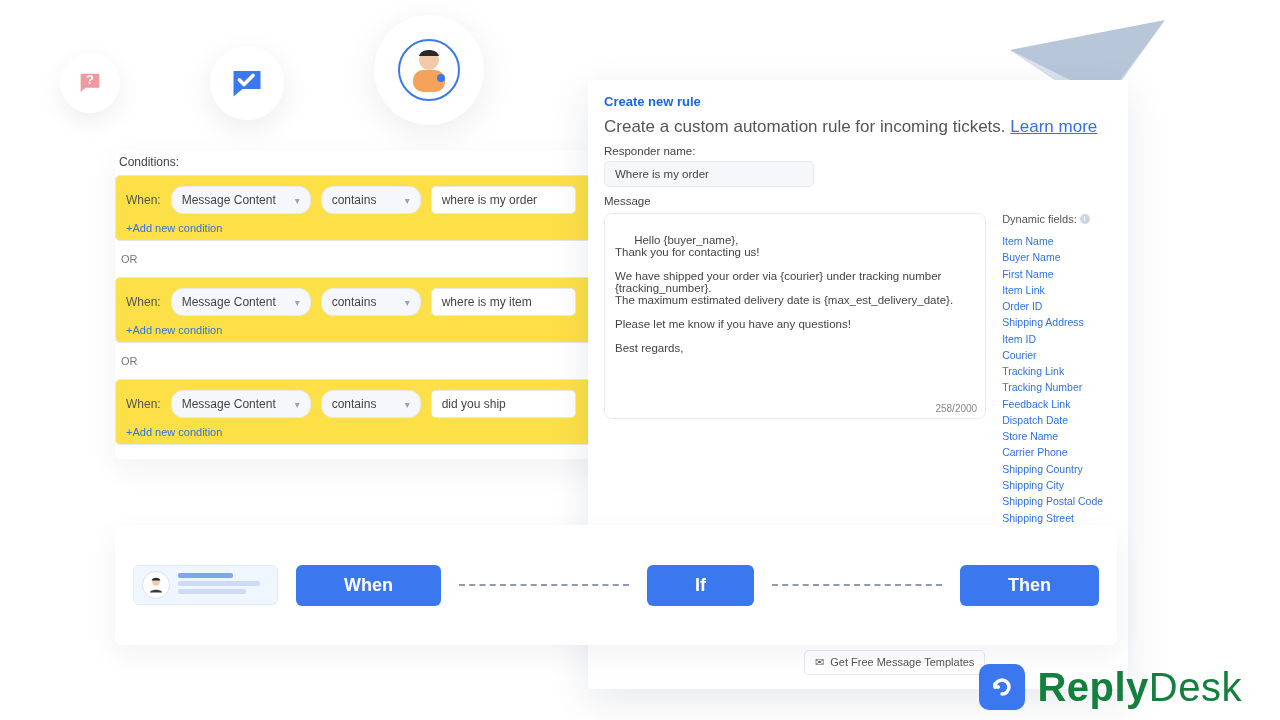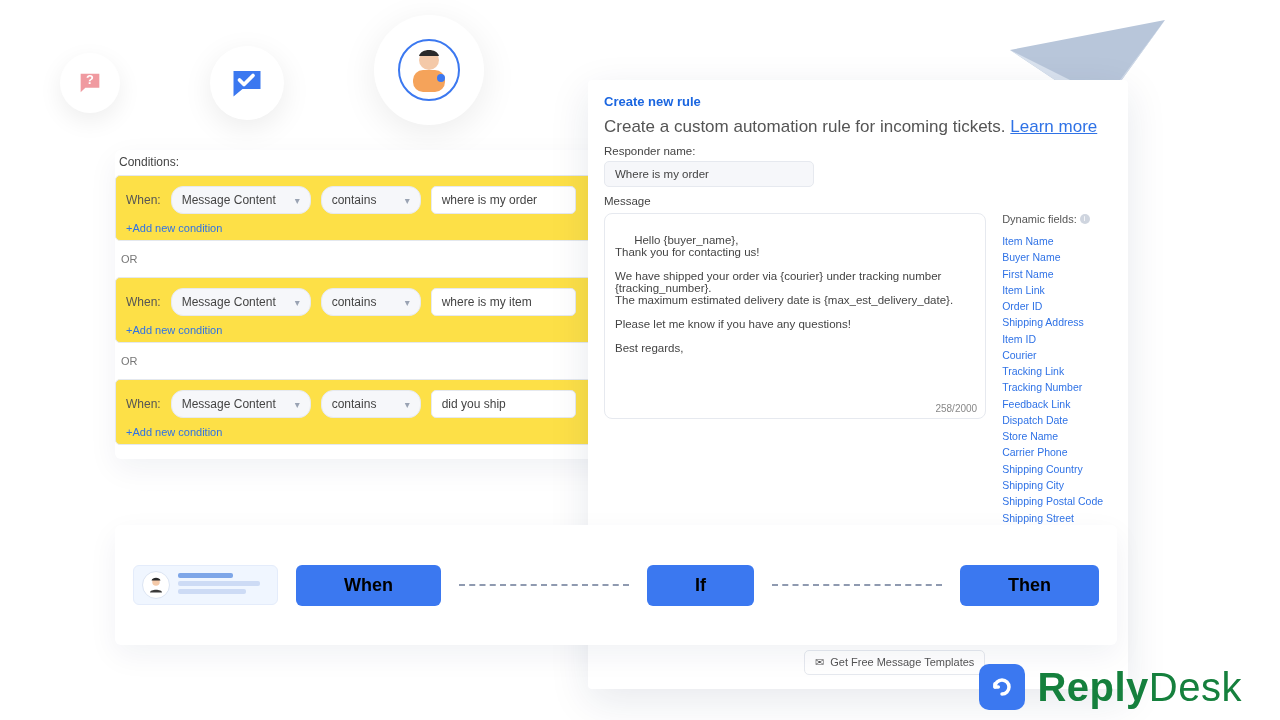--- a/index.html
+++ b/index.html
@@ -117,21 +117,21 @@
     background:#f0f6ff; border:1px solid #e4ecfb;
     display:flex; align-items:center; padding:5px 8px; gap:8px;
   }
   .avatar-circle { width:28px; height:28px; border-radius:50%; background:#fff; border:1px solid #dbe4f3; display:flex; align-items:center; justify-content:center;}
   .mini-lines { flex:1; }
   .mini-lines .bar { height:5px; border-radius:2px; background:#cddbf5; margin-bottom:3px;}
   .mini-lines .bar:nth-child(1){width:60%; background:#7ea6e8;}
   .mini-lines .bar:nth-child(2){width:90%;}
   .mini-lines .bar:nth-child(3){width:75%;}
   .flow-btn {
-    background:#3b78f0; color:#000000; font-weight:600; font-size:18px;
+    background:#3b78f0; color:#ffffff; font-weight:600; font-size:18px;
     border:none; border-radius:6px; padding: 10px 48px; cursor:default;
   }
   .dashes { flex:1; border-top:2px dashed #8f9ab0; height:0; }
 
   
   .logo { position:absolute; right:38px; bottom:10px; display:flex; align-items:center; gap:12px;}
   .logo-mark { width:46px; height:46px; background:#3b78f0; border-radius:10px; display:flex; align-items:center; justify-content:center;}
   .logo-text { font-size:40px; font-weight:700; color:#15803d; letter-spacing:0.5px;}
   .logo-text .thin { font-weight:400;}
 </style>

